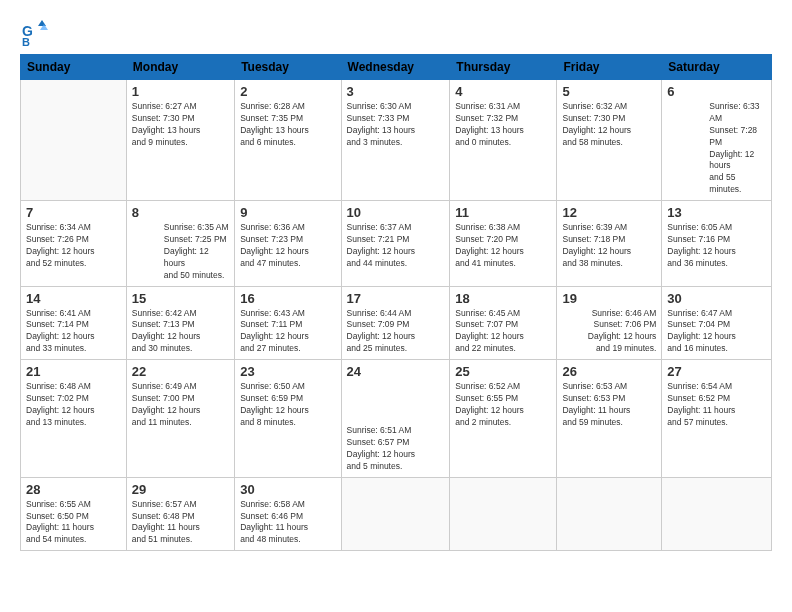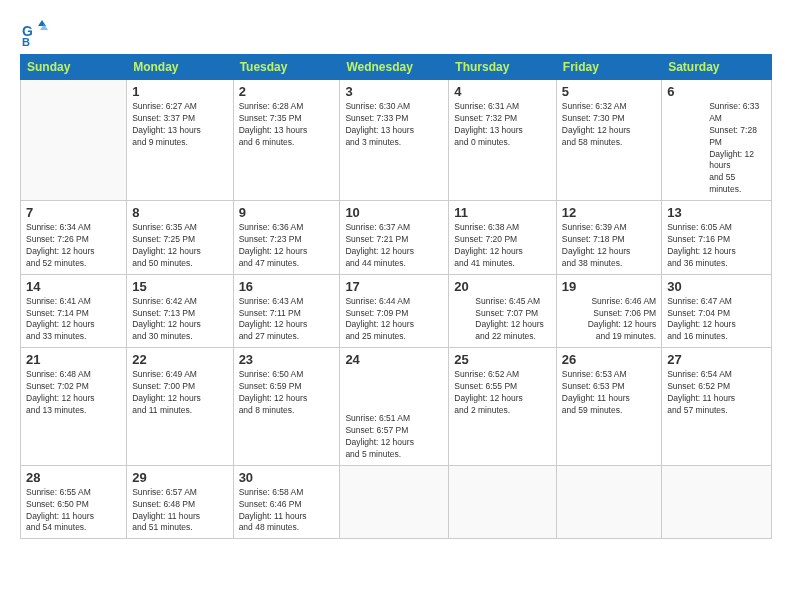--- a/index.html
+++ b/index.html
@@ -55,21 +55,21 @@
       color: #555;
       margin-top: 2px;
     }
     .calendar {
       width: 100%;
       border-collapse: collapse;
       border: 1px solid #ccc;
     }
     .calendar th {
       background-color: #1a6fba;
-      color: #bef264;
+      color: #000000;
       font-size: 12px;
       font-weight: bold;
       padding: 5px 6px;
       text-align: left;
       border: 1px solid #1a6fba;
     }
     .calendar td {
       border: 1px solid #ccc;
       vertical-align: top;
       padding: 4px 5px;
@@ -125,21 +125,21 @@
           <th>Friday</th>
           <th>Saturday</th>
         </tr>
     </thead>
     <tbody id="calendar-body">
     <tr>
           <td class="empty-cell"></td>
           <td>
             <div class="day-number">1</div>
             <div class="day-info" style="white-space: pre-line;">Sunrise: 6:27 AM
-Sunset: 3:37 PM
+Sunset: 7:30 PM
 Daylight: 13 hours
 and 9 minutes.</div>
           </td>
           <td>
             <div class="day-number">2</div>
             <div class="day-info" style="white-space: pre-line;">Sunrise: 6:28 AM
 Sunset: 7:35 PM
 Daylight: 13 hours
 and 6 minutes.</div>
           </td>
@@ -175,21 +175,21 @@
         <tr>
           <td>
             <div class="day-number">7</div>
             <div class="day-info" style="white-space: pre-line;">Sunrise: 6:34 AM
 Sunset: 7:26 PM
 Daylight: 12 hours
 and 52 minutes.</div>
           </td>
           <td>
             <div class="day-number">8</div>
-            <div class="day-info" style="white-space: pre-line;">Sunrise: 6:35 AM
+            <div class="day-info" style="white-space: pre-line; margin-left: 32px;">Sunrise: 6:35 AM
 Sunset: 7:25 PM
 Daylight: 12 hours
 and 50 minutes.</div>
           </td>
           <td>
             <div class="day-number">9</div>
             <div class="day-info" style="white-space: pre-line;">Sunrise: 6:36 AM
 Sunset: 7:23 PM
 Daylight: 12 hours
 and 47 minutes.</div>
@@ -246,22 +246,22 @@
 and 27 minutes.</div>
           </td>
           <td>
             <div class="day-number">17</div>
             <div class="day-info" style="white-space: pre-line;">Sunrise: 6:44 AM
 Sunset: 7:09 PM
 Daylight: 12 hours
 and 25 minutes.</div>
           </td>
           <td>
-            <div class="day-number">20</div>
-            <div class="day-info" style="white-space: pre-line; margin-left: 21px;">Sunrise: 6:45 AM
+            <div class="day-number">18</div>
+            <div class="day-info" style="white-space: pre-line;">Sunrise: 6:45 AM
 Sunset: 7:07 PM
 Daylight: 12 hours
 and 22 minutes.</div>
           </td>
           <td>
             <div class="day-number">19</div>
             <div class="day-info" style="white-space: pre-line; text-align: right;">Sunrise: 6:46 AM
 Sunset: 7:06 PM
 Daylight: 12 hours
 and 19 minutes.</div>

